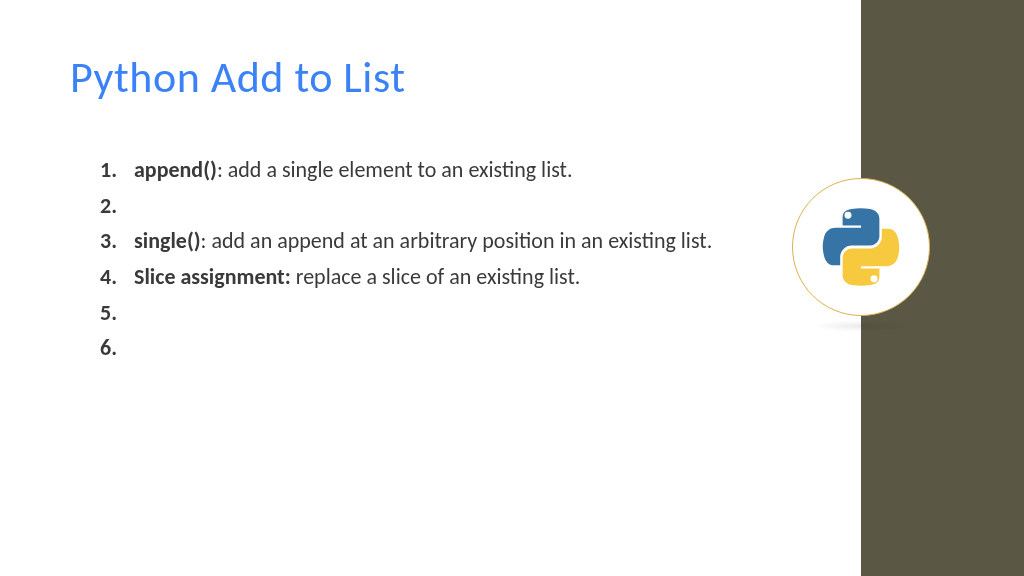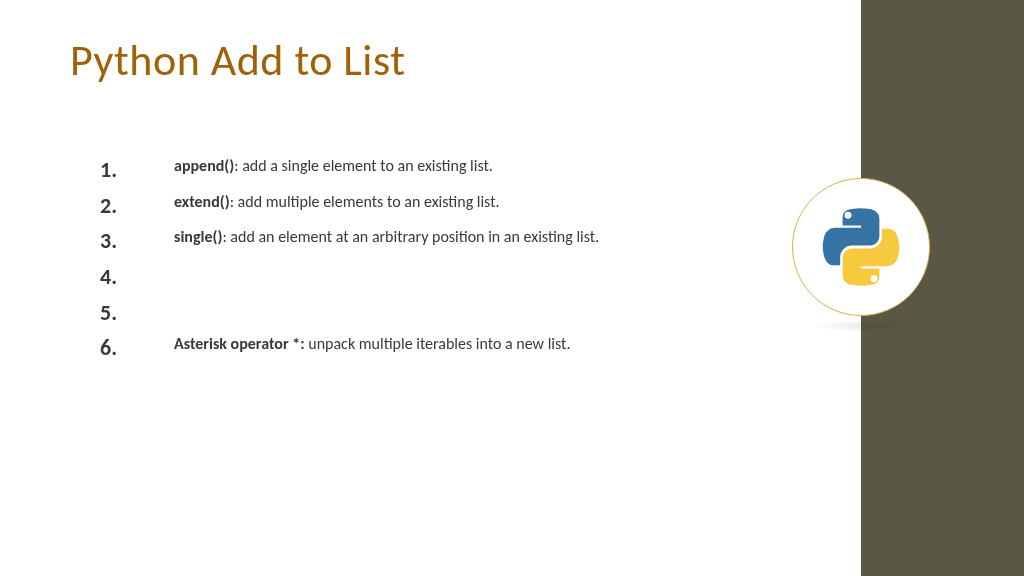--- a/index.html
+++ b/index.html
@@ -14,24 +14,24 @@
     position: absolute;
     right: 0;
     top: 0;
     width: 163px;
     height: 576px;
     background: #5a5844;
   }
   .title {
     position: absolute;
     left: 70px;
-    top: 33px;
+    top: 50px;
     font-size: 44px;
     font-weight: 400;
-    color: #a16207;
+    color: #3b82f6;
     letter-spacing: 0.5px;
   }
   .body {
     position: absolute;
     left: 100px;
     top: 155px;
     width: 665px;
     color: #3a3a3a;
   }
   .item {
@@ -41,23 +41,22 @@
     line-height: 1.35;
   }
   .num {
     width: 34px;
     flex-shrink: 0;
     font-weight: 700;
     font-size: 22px;
     text-align: left;
   }
   .txt {
-    font-size: 16px;
+    font-size: 22px;
     font-weight: 400;
-    margin-left: 40px;
   }
   .txt b { font-weight: 700; }
   .logo-circle {
     position: absolute;
     top: 178px;
     left: 792px;
     width: 138px;
     height: 138px;
     border-radius: 50%;
     background: #ffffff;
@@ -85,35 +84,34 @@
 
   <h1 class="title">Python Add to List</h1>
 
   <div class="body">
     <div class="item">
       <div class="num">1.</div>
       <div class="txt"><b>append()</b><span>: </span><span>add a single element to an existing list.</span></div>
     </div>
     <div class="item">
       <div class="num">2.</div>
-      <div class="txt"><b>extend()</b><span>: </span><span>add multiple elements to an existing list.</span></div>
     </div>
     <div class="item">
       <div class="num">3.</div>
-      <div class="txt"><b>single()</b><span>: </span><span>add an element at an arbitrary position in an existing list.</span></div>
+      <div class="txt"><b>single()</b><span>: </span><span>add an append at an arbitrary position in an existing list.</span></div>
     </div>
     <div class="item">
       <div class="num">4.</div>
+      <div class="txt"><b>Slice assignment:</b><span> </span><span>replace a slice of an existing list.</span></div>
     </div>
     <div class="item">
       <div class="num">5.</div>
     </div>
     <div class="item">
       <div class="num">6.</div>
-      <div class="txt"><b>Asterisk operator *:</b><span> </span><span>unpack multiple iterables into a new list.</span></div>
     </div>
   </div>
 
   <div class="logo-circle">
     <span class="py">
       <svg viewBox="0 0 256 255">
         <path d="M126.9 0c-10.4 0-20.3 0.9-29 2.4-25.7 4.5-30.3 14-30.3 31.5v23.1h60.6v7.7H44.5c-17.6 0-33 10.6-37.8 30.7-5.6 23.1-5.8 37.5 0 61.6 4.3 17.9 14.6 30.7 32.2 30.7h20.8v-27.7c0-20 17.3-37.6 37.8-37.6h60.5c16.8 0 30.3-13.9 30.3-30.8V33.9c0-16.4-13.9-28.7-30.3-31.5C147.6 0.6 137.3 0 126.9 0z" fill="#3674a6"></path>
         <circle cx="85.3" cy="23" r="11.4" fill="#ffffff"></circle>
         <path d="M129.1 255c10.4 0 20.3-0.9 29-2.4 25.7-4.5 30.3-14 30.3-31.5V198h-60.6v-7.7h83.7c17.6 0 33-10.6 37.8-30.7 5.6-23.1 5.8-37.5 0-61.6-4.3-17.9-14.6-30.7-32.2-30.7h-20.8V95c0 20-17.3 37.6-37.8 37.6H98c-16.8 0-30.3 13.9-30.3 30.8v57.7c0 16.4 13.9 28.7 30.3 31.5 10.4 1.8 20.7 2.4 31.1 2.4z" fill="#f7c93e"></path>
         <circle cx="170.7" cy="232" r="11.4" fill="#ffffff"></circle>

